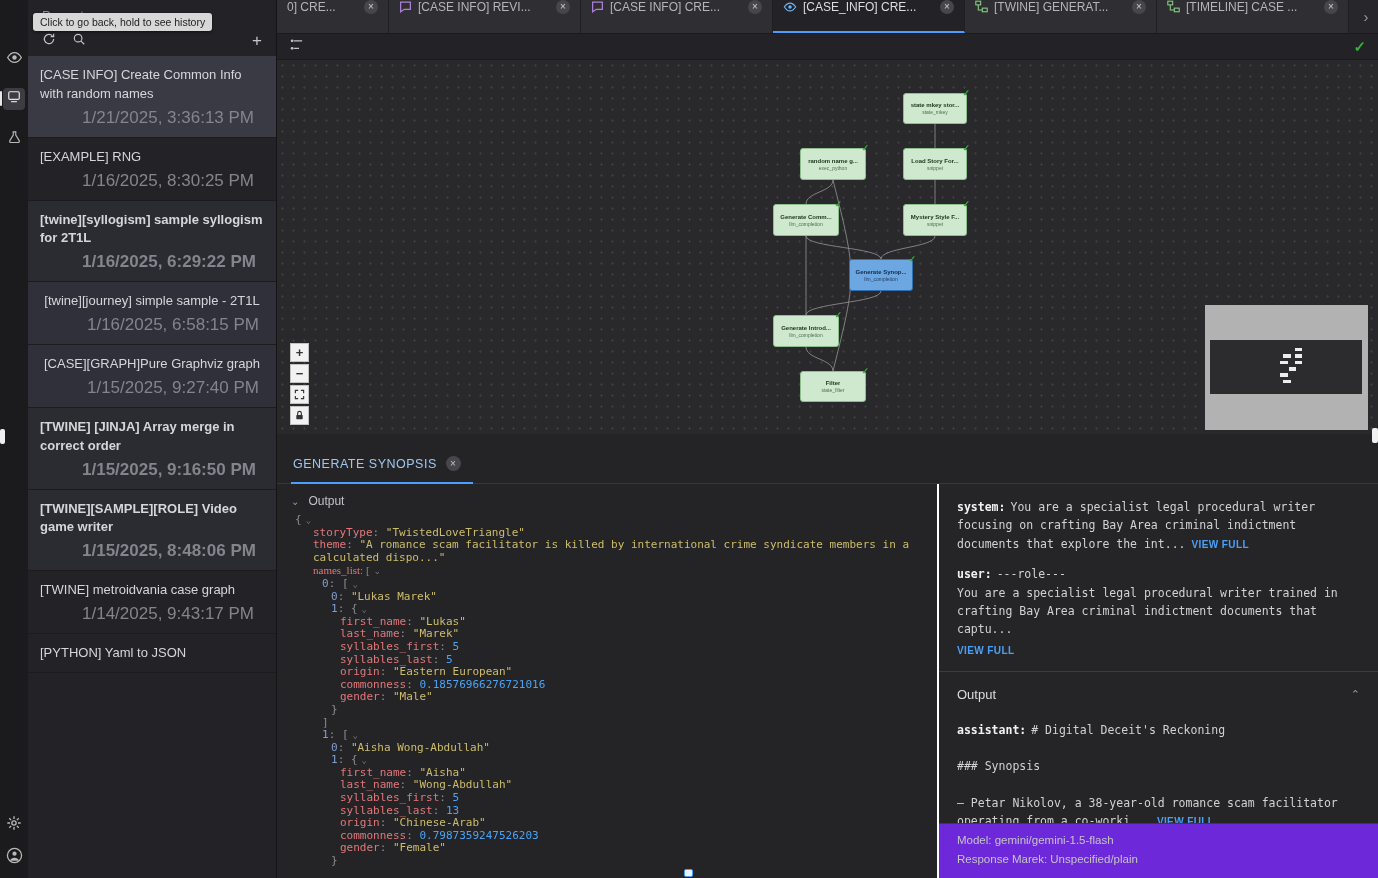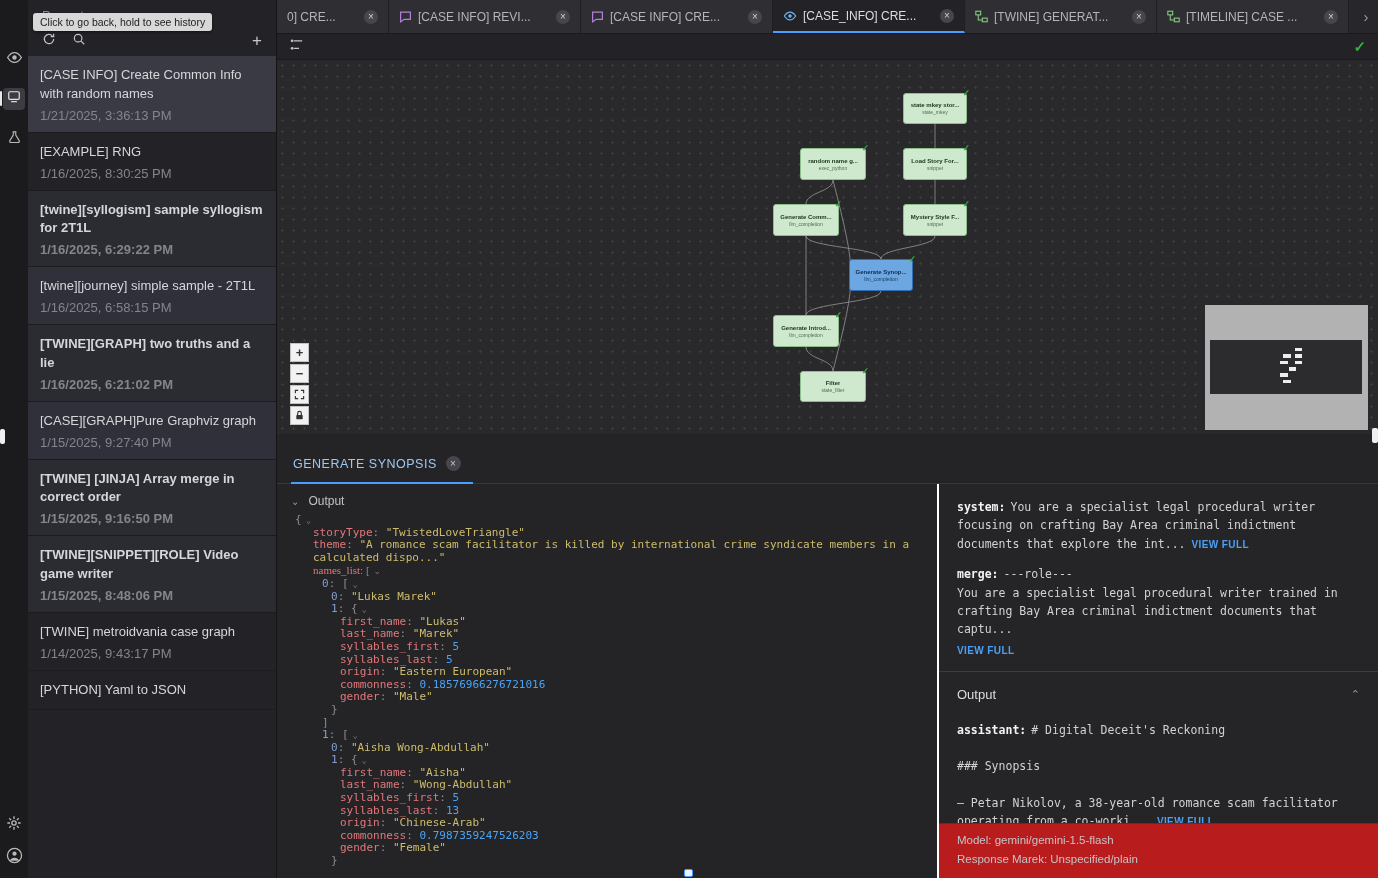--- a/index.html
+++ b/index.html
@@ -15,31 +15,31 @@
 
   
   #prompts{flex:0 0 249px;background:#232327;border-right:1px solid #141414;display:flex;flex-direction:column;}
   .panel-title{padding:8px 14px 2px;font-size:13px;color:#8f8f96;}
   .panel-toolbar{display:flex;align-items:center;padding:7px 14px 6px;gap:16px;}
   .pt-spacer{flex:1;}
   .plus-btn{font-size:17px;color:#c8c8c8;cursor:pointer;line-height:14px;}
   #prompt-list{flex:1;overflow:hidden;}
   .prompt-item{padding:10px 12px 9px;border-bottom:1px solid #1c1c1f;cursor:pointer;}
   .v-selected{background:#3a3a44;}
-  .v-base{background:#30303a;}
+  .v-base{background:#30303a;text-align:center;}
   .v-alt{background:#2b2b32;font-weight:bold;}
   .v-dark{background:#232327;}
   .pi-title{font-size:13px;line-height:1.45;color:#d6d6da;}
-  .pi-ts{font-size:13px;color:#84848c;margin-top:4px;}
+  .pi-ts{font-size:17px;color:#84848c;margin-top:4px;margin-left:42px;}
 
   
   #main{flex:1;display:flex;flex-direction:column;min-width:0;}
 
   #tabbar{flex:0 0 34px;height:34px;background:#27272b;display:flex;align-items:stretch;border-bottom:1px solid #1a1a1a;}
-  .tab{display:flex;align-items:center;gap:6px;padding:0 10px;background:#2e2e33;border-right:1px solid #1f1f23;font-size:12px;color:#b4b4ba;width:192px;flex:0 0 auto;cursor:pointer;}
+  .tab{display:flex;align-items:flex-start;gap:6px;padding:0 10px;background:#2e2e33;border-right:1px solid #1f1f23;font-size:12px;color:#b4b4ba;width:192px;flex:0 0 auto;cursor:pointer;}
   .tab.clipped{width:112px;overflow:hidden;}
   .tab.active{background:#232327;color:#dcdce2;border-bottom:2px solid var(--accent);}
   .tab-icon{display:flex;align-items:center;flex:0 0 auto;}
   .tab-label{flex:1;white-space:nowrap;overflow:hidden;text-overflow:ellipsis;}
   .tab-close{width:14px;height:14px;border-radius:50%;background:#46464c;color:#cfcfcf;font-size:10px;line-height:14px;text-align:center;flex:0 0 14px;cursor:pointer;}
   .tab-scroll{width:24px;display:flex;align-items:center;justify-content:center;color:#9a9aa0;font-size:15px;margin-left:auto;cursor:pointer;}
 
   #canvas-toolbar{flex:0 0 26px;background:#232327;display:flex;align-items:center;justify-content:space-between;padding:0 12px;border-bottom:1px solid #1b1b1b;}
   .run-check{color:var(--check-green);font-size:15px;font-weight:bold;}
 
@@ -82,21 +82,21 @@
 
   #inspector{flex:1;border-left:2px solid #ffffff;position:relative;padding:14px 18px 0;font-family:"DejaVu Sans Mono",monospace;font-size:11.5px;line-height:1.6;color:#d2d2d2;overflow:hidden;background:#252528;}
   .msg{margin-bottom:12px;}
   .role{font-weight:bold;color:#f2f2f2;margin-right:5px;}
   .mtext{white-space:pre-wrap;}
   .viewfull{color:var(--link);font-family:"Liberation Sans",sans-serif;font-size:10px;font-weight:bold;letter-spacing:.4px;margin-left:6px;cursor:pointer;}
   .viewfull.block{display:block;margin:4px 0 0;}
   .isp-divider{border-top:1px solid #3d3d40;margin:12px -18px 0;}
   .out-head{display:flex;align-items:center;justify-content:space-between;font-family:"Liberation Sans",sans-serif;font-size:13px;color:#dcdcdc;margin:13px 0 15px;}
   .chev-up{color:#9a9a9a;font-size:11px;cursor:pointer;}
-  #isp-footer{position:absolute;left:0;right:0;bottom:0;border-top:1px solid #3d3d40;padding:7px 18px 10px;font-family:"Liberation Sans",sans-serif;font-size:11.5px;color:#c4c4c8;line-height:1.6;background:#b91c1c;}
+  #isp-footer{position:absolute;left:0;right:0;bottom:0;border-top:1px solid #3d3d40;padding:7px 18px 10px;font-family:"Liberation Sans",sans-serif;font-size:11.5px;color:#c4c4c8;line-height:1.6;background:#6d28d9;}
 
   
   #tooltip{position:absolute;left:33px;top:13px;background:#d8d8d8;color:#222;font-size:10.5px;padding:3px 7px;border-radius:3px;z-index:20;box-shadow:0 1px 3px rgba(0,0,0,.55);}
   .grip{position:absolute;background:#f0f0f0;border-radius:2px;z-index:15;cursor:grab;}
   #grip-left{left:0;top:429px;width:5px;height:15px;}
   #grip-right{right:0;top:428px;width:6px;height:15px;}
   #grip-bottom{left:684px;bottom:1px;width:9px;height:8px;border:1px solid var(--accent);background:#eaf2ff;}
 </style>
 </head>
 <body>
@@ -164,34 +164,30 @@
           <div class="pi-ts">1/16/2025, 8:30:25 PM</div>
         </div>
         <div class="prompt-item v-alt">
           <div class="pi-title">[twine][syllogism] sample syllogism for 2T1L</div>
           <div class="pi-ts">1/16/2025, 6:29:22 PM</div>
         </div>
         <div class="prompt-item v-base">
           <div class="pi-title">[twine][journey] simple sample - 2T1L</div>
           <div class="pi-ts">1/16/2025, 6:58:15 PM</div>
         </div>
-        <div class="prompt-item v-alt">
-          <div class="pi-title">[TWINE][GRAPH] two truths and a lie</div>
-          <div class="pi-ts">1/16/2025, 6:21:02 PM</div>
-        </div>
         <div class="prompt-item v-base">
           <div class="pi-title">[CASE][GRAPH]Pure Graphviz graph</div>
           <div class="pi-ts">1/15/2025, 9:27:40 PM</div>
         </div>
         <div class="prompt-item v-alt">
           <div class="pi-title">[TWINE] [JINJA] Array merge in correct order</div>
           <div class="pi-ts">1/15/2025, 9:16:50 PM</div>
         </div>
         <div class="prompt-item v-alt">
-          <div class="pi-title">[TWINE][SNIPPET][ROLE] Video game writer</div>
+          <div class="pi-title">[TWINE][SAMPLE][ROLE] Video game writer</div>
           <div class="pi-ts">1/15/2025, 8:48:06 PM</div>
         </div>
         <div class="prompt-item v-dark">
           <div class="pi-title">[TWINE] metroidvania case graph</div>
           <div class="pi-ts">1/14/2025, 9:43:17 PM</div>
         </div>
         <div class="prompt-item v-dark">
           <div class="pi-title">[PYTHON] Yaml to JSON</div>
         </div>
       </div>
@@ -389,21 +385,21 @@
               <div class="jline" style="padding-left: 51px;"><span class="jk">gender</span><span class="jp">: </span><span class="js">"Female"</span></div>
               <div class="jline" style="padding-left: 42px;"><span class="jp">}</span></div>
             </div>
         </div>
 
         <div id="inspector">
           <div class="msg">
             <span class="role">system:</span><span class="mtext">You are a specialist legal procedural writer focusing on crafting Bay Area criminal indictment documents that explore the int...</span><span class="viewfull">VIEW FULL</span>
           </div>
           <div class="msg">
-            <span class="role">merge:</span><span class="mtext">---role---
+            <span class="role">user:</span><span class="mtext">---role---
 You are a specialist legal procedural writer trained in crafting Bay Area criminal indictment documents that captu...</span><span class="viewfull block">VIEW FULL</span>
           </div>
           <div class="isp-divider"></div>
           <div class="out-head">
             <span>Output</span>
             <span class="chev-up">⌃</span>
           </div>
           <div class="msg">
             <span class="role">assistant:</span><span class="mtext"># Digital Deceit's Reckoning
 

